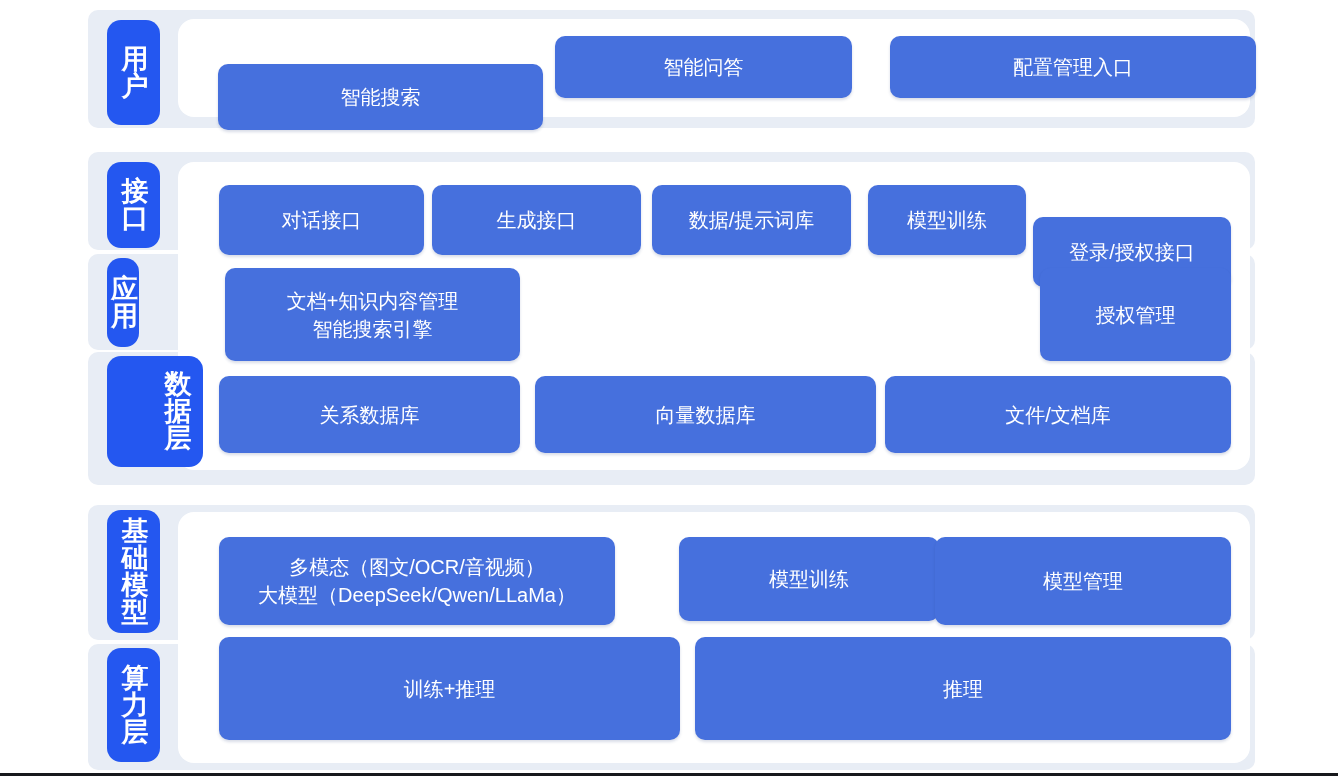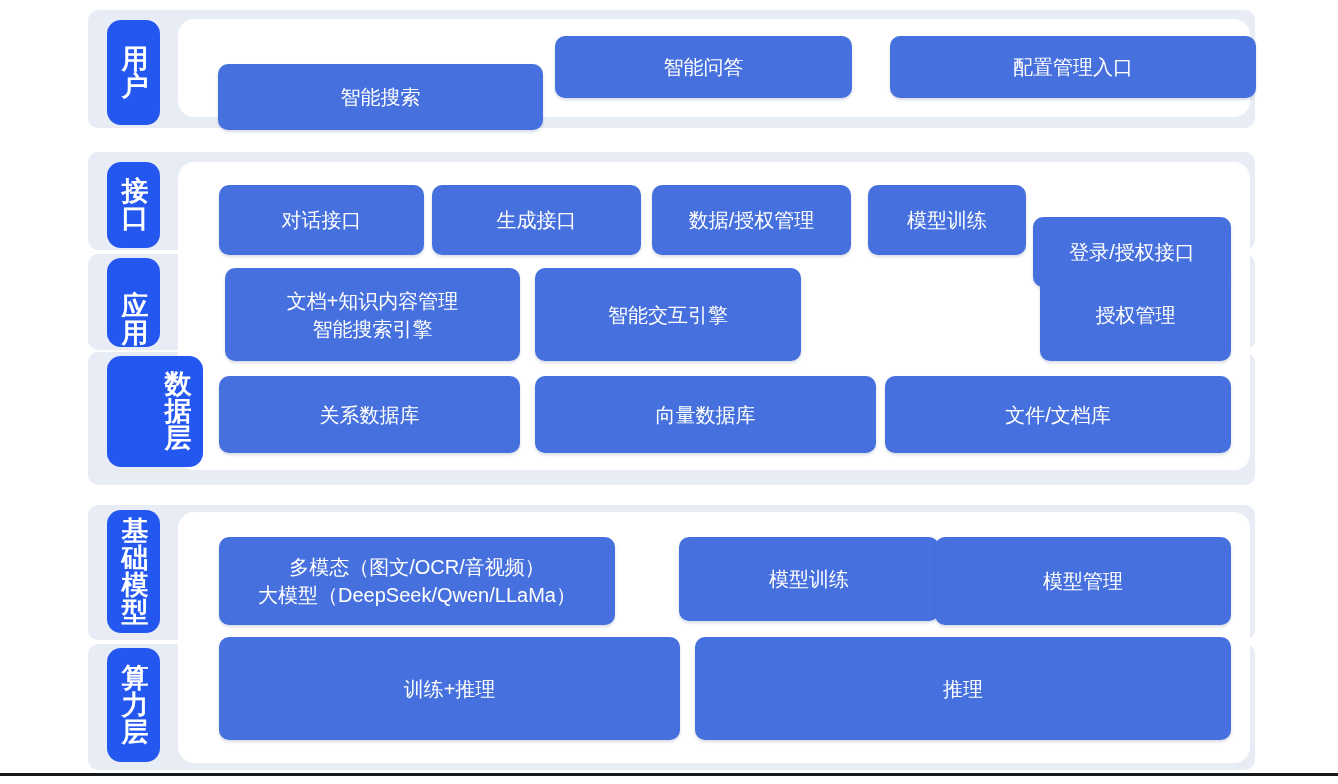--- a/index.html
+++ b/index.html
@@ -68,21 +68,21 @@
   <div class="panel" style="left:178px;top:19px;width:1072px;height:98px;"></div>
   <div class="panel" style="left:178px;top:162px;width:1072px;height:308px;"></div>
   <div class="panel" style="left:178px;top:512px;width:1072px;height:251px;"></div>
 
   <div class="tab" style="left:107px;top:20px;width:53px;height:105px;">
     <span class="vtext">用户</span>
   </div>
   <div class="tab" style="left:107px;top:162px;width:53px;height:86px;">
     <span class="vtext">接口</span>
   </div>
-  <div class="tab" style="left:107px;top:258px;width:53px;height:89px;align-items:flex-end;">
+  <div class="tab" style="left:107px;top:258px;width:32px;height:89px;">
     <span class="vtext">应用</span>
   </div>
   <div class="tab" style="left:107px;top:356px;width:53px;height:111px;padding-left:43px;">
     <span class="vtext">数据层</span>
   </div>
   <div class="tab" style="left:107px;top:510px;width:53px;height:123px;">
     <span class="vtext">基础模型</span>
   </div>
   <div class="tab" style="left:107px;top:648px;width:53px;height:114px;">
     <span class="vtext">算力层</span>
@@ -98,35 +98,32 @@
     <span>配置管理入口</span>
   </div>
 
   <div class="block" style="left:219px;top:185px;width:205px;height:70px;">
     <span>对话接口</span>
   </div>
   <div class="block" style="left:432px;top:185px;width:209px;height:70px;">
     <span>生成接口</span>
   </div>
   <div class="block" style="left:652px;top:185px;width:199px;height:70px;">
-    <span>数据/授权管理</span>
+    <span>数据/提示词库</span>
   </div>
   <div class="block" style="left:868px;top:185px;width:158px;height:70px;">
     <span>模型训练</span>
   </div>
   <div class="block" style="left:1033px;top:185px;width:198px;height:70px;margin-top:32px;">
     <span>登录/授权接口</span>
   </div>
 
   <div class="block" style="left:225px;top:268px;width:295px;height:93px;">
     <span>文档+知识内容管理</span>
     <span>智能搜索引擎</span>
-  </div>
-  <div class="block" style="left:535px;top:268px;width:266px;height:93px;">
-    <span>智能交互引擎</span>
   </div>
   <div class="block" style="left:1040px;top:268px;width:191px;height:93px;">
     <span>授权管理</span>
   </div>
 
   <div class="block" style="left:219px;top:376px;width:301px;height:77px;">
     <span>关系数据库</span>
   </div>
   <div class="block" style="left:535px;top:376px;width:341px;height:77px;">
     <span>向量数据库</span>

